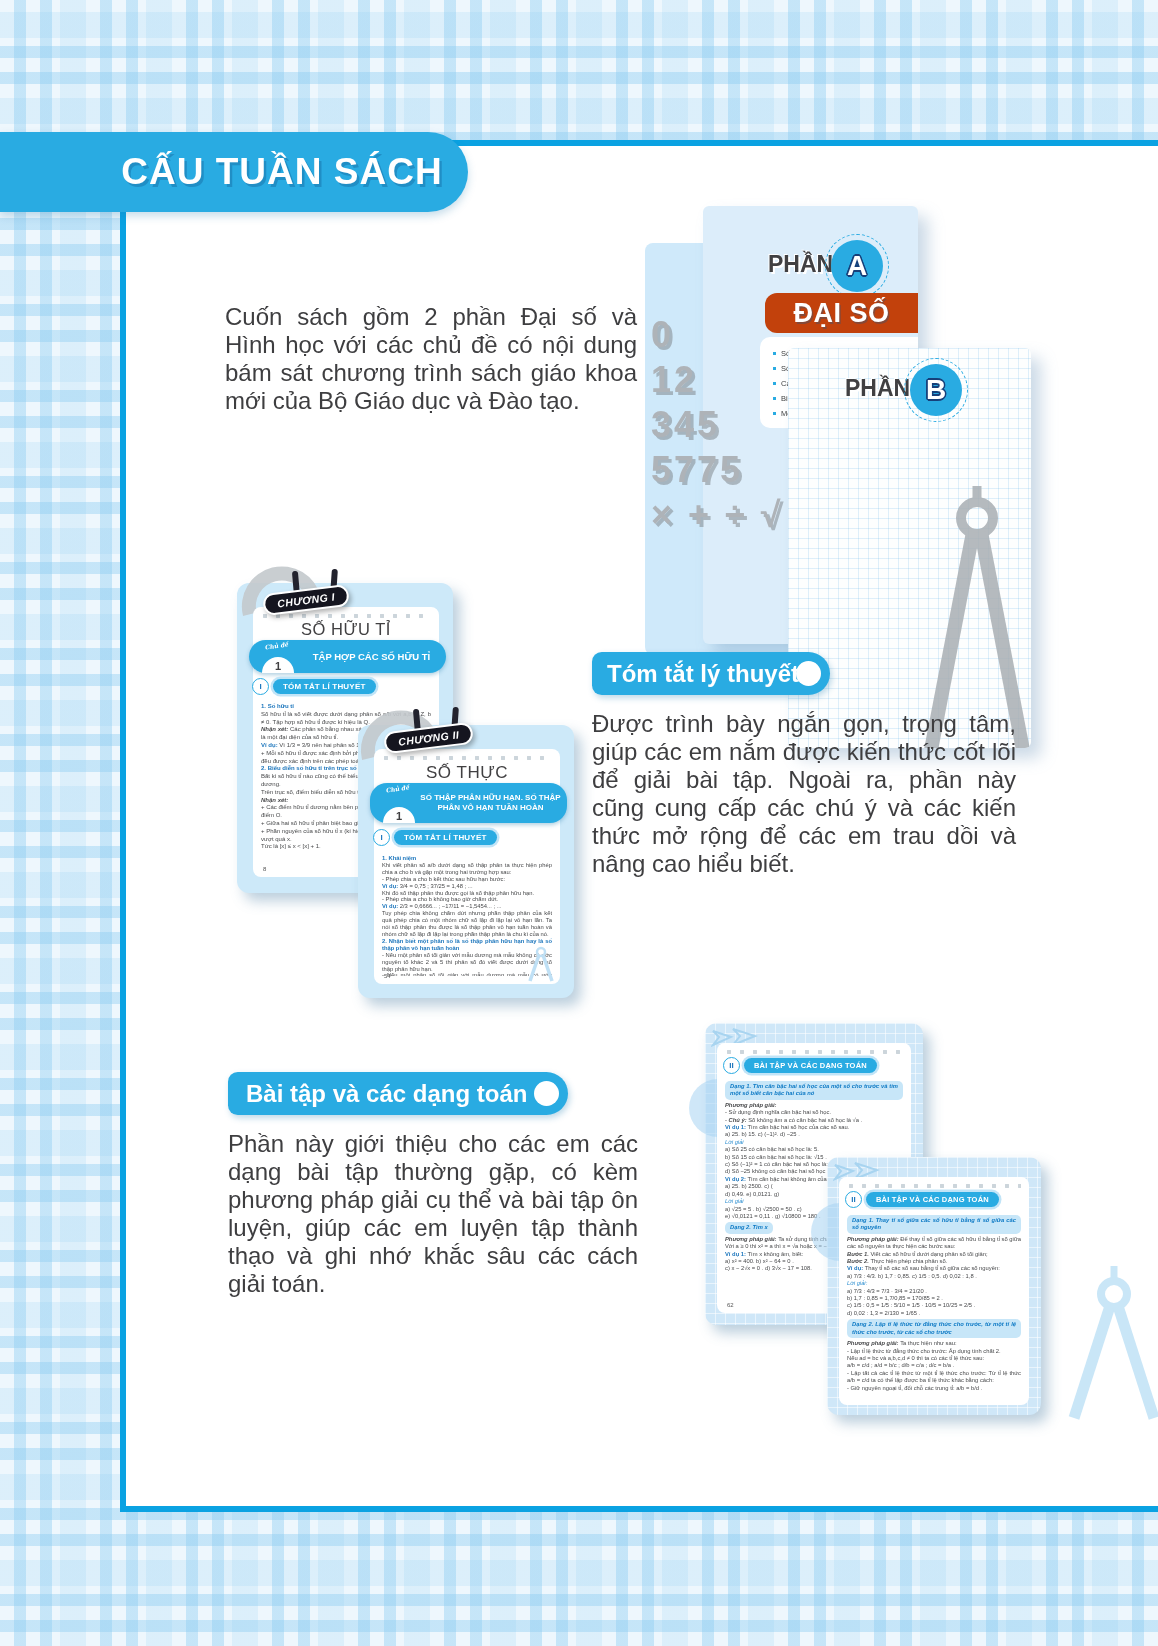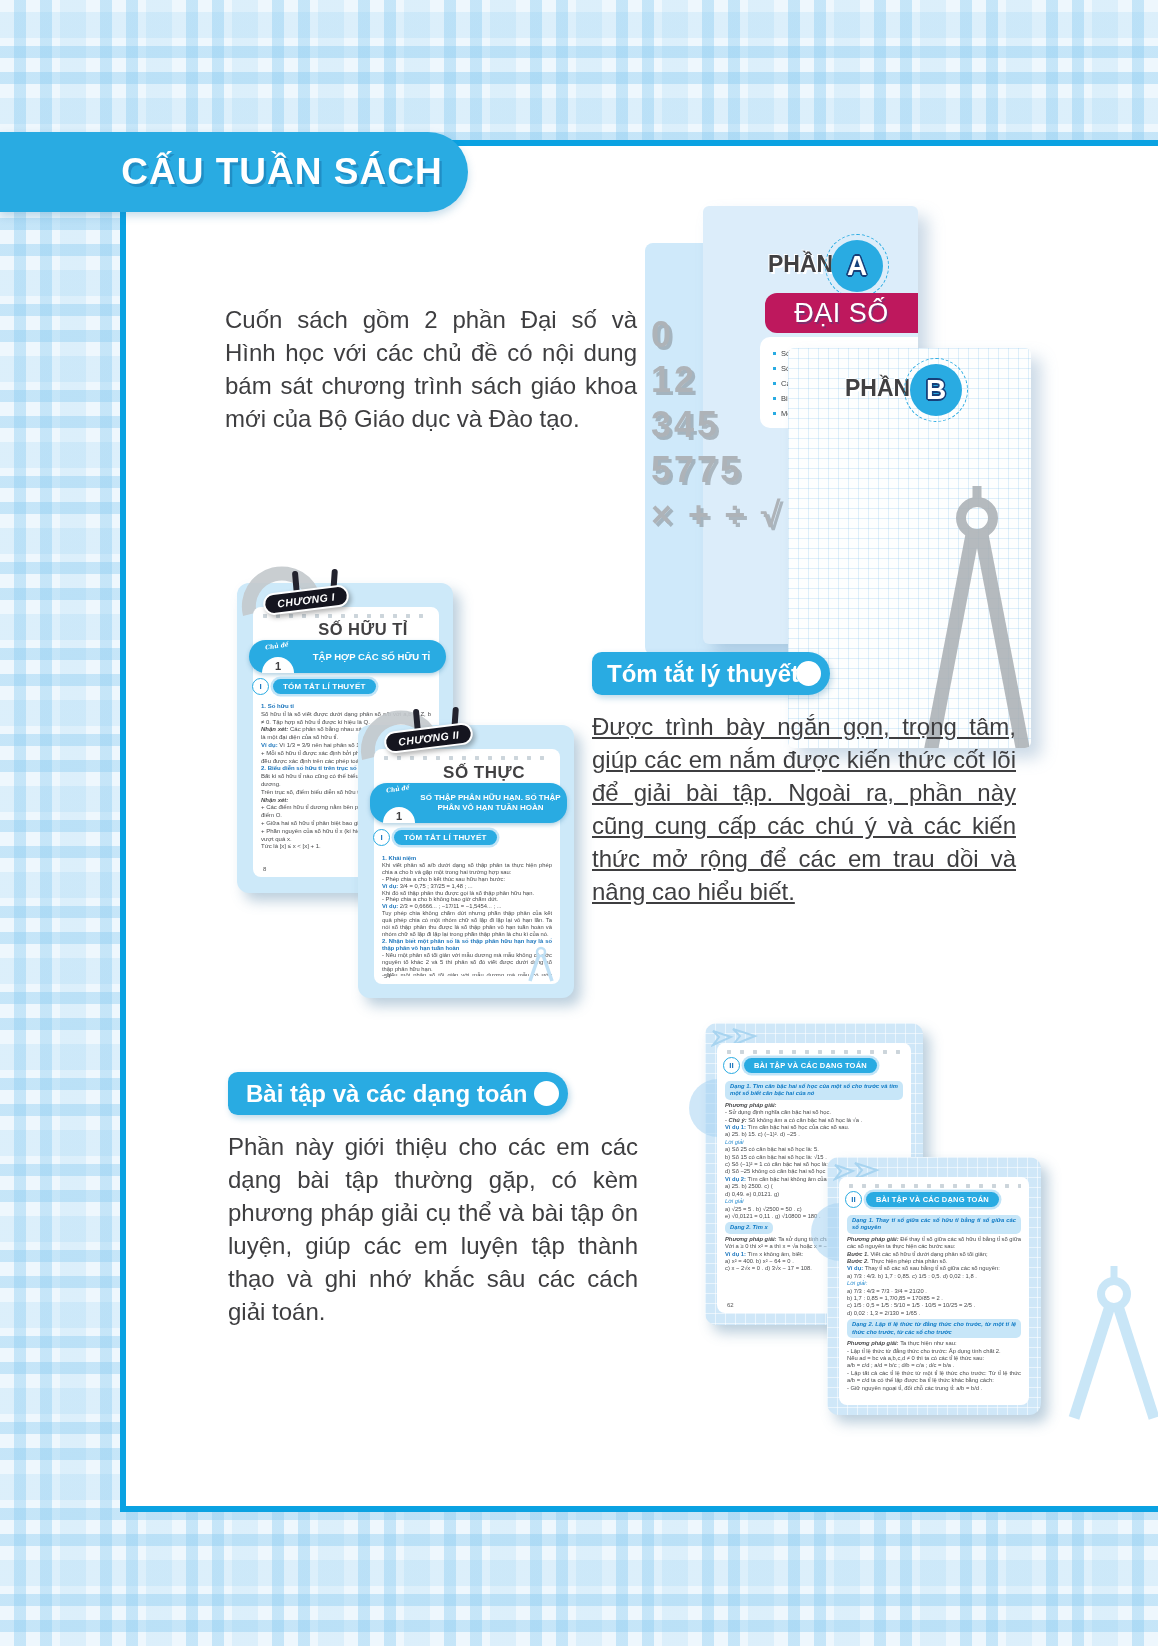--- a/index.html
+++ b/index.html
@@ -18,23 +18,23 @@
   .abs{position:absolute;}
   
   #panel{left:120px;top:140px;right:0;height:1360px;background:#fff;
          border-top:6px solid #0aa2e2;border-left:6px solid #0aa2e2;border-bottom:6px solid #0aa2e2;z-index:1;}
   
   #title-badge{left:0;top:132px;width:468px;height:80px;background:#29abe2;
          border-radius:0 44px 44px 0;z-index:8;display:flex;align-items:center;justify-content:center;
          padding-left:96px;box-sizing:border-box;color:#fff;font-weight:bold;font-size:37px;letter-spacing:1px;
          text-shadow:2.5px 2.5px 0 rgba(18,95,150,.38);box-shadow:0 4px 8px rgba(30,120,170,.25);}
   
-  .para{color:#3e3e40;font-size:24px;line-height:33px;text-align:justify;z-index:5;}
+  .para{color:#3e3e40;font-size:24px;line-height:28px;text-align:justify;z-index:5;}
   #intro{left:225px;top:303px;width:412px;}
-  #theory-para{left:592px;top:710px;width:424px;text-decoration:underline;}
+  #theory-para{left:592px;top:710px;width:424px;}
   #exercises-para{left:228px;top:1130px;width:410px;}
   
   .sec-badge{height:43px;background:#29abe2;border-radius:10px 22px 22px 10px;color:#fff;font-weight:bold;
          display:flex;align-items:center;z-index:6;box-shadow:2px 3px 6px rgba(41,130,180,.3);box-sizing:border-box;}
   .sec-badge .dot{position:absolute;right:9px;top:9px;width:25px;height:25px;background:#fff;border-radius:50%;}
   #theory-badge{left:592px;top:652px;width:238px;font-size:24px;padding-left:15px;}
   #exercises-badge{left:228px;top:1072px;width:340px;font-size:24px;padding-left:18px;}
   
   #card-a-back{left:645px;top:243px;width:218px;height:412px;background:#cfe9fa;border-radius:8px;z-index:2;}
   #card-a{left:703px;top:206px;width:215px;height:438px;background:#dcedfa;border-radius:6px;z-index:3;
@@ -43,38 +43,38 @@
           background-color:#fdfefe;
           background-image:linear-gradient(rgba(140,200,240,.28) 1px,transparent 1px),
                            linear-gradient(90deg,rgba(140,200,240,.28) 1px,transparent 1px);
           background-size:10px 10px;box-shadow:10px 10px 16px rgba(110,150,185,.35);}
   .part-label{font-size:23px;font-weight:bold;color:#414042;text-shadow:2px 2px 0 #fff,-1px -1px 0 #fff;}
   .part-circle{width:52px;height:52px;background:#29abe2;border-radius:50%;display:flex;align-items:center;
           justify-content:center;color:#fff;font-weight:bold;font-size:28px;
           text-shadow:1.6px 0 0 #16407a,-1.6px 0 0 #16407a,0 1.6px 0 #16407a,0 -1.6px 0 #16407a,
                       1.2px 1.2px 0 #16407a,-1.2px 1.2px 0 #16407a,1.2px -1.2px 0 #16407a,-1.2px -1.2px 0 #16407a;}
   .part-circle::after{content:"";position:absolute;inset:-6px;border:1.6px dashed #29abe2;border-radius:50%;}
-  .part-banner{background:#be185d;border-radius:12px 0 0 12px;color:#fff;font-weight:normal;display:flex;
+  .part-banner{background:#c2410c;border-radius:12px 0 0 12px;color:#fff;font-weight:bold;display:flex;
           align-items:center;justify-content:center;letter-spacing:.5px;}
   #banner-a{left:62px;top:87px;right:0;height:40px;font-size:27px;text-shadow:1.5px 1.5px 0 rgba(20,90,140,.35);}
   #banner-b{left:30px;top:77px;right:0;height:42px;font-size:28px;text-shadow:2.5px 2.5px 0 rgba(130,195,235,.95);}
   #digits{left:651px;top:312px;z-index:5;color:#aeb3b8;font-weight:bold;font-size:36px;line-height:45px;
           letter-spacing:3px;text-shadow:3px 3px 0 rgba(130,136,142,.55);}
   #topics-a{left:57px;top:131px;right:0;background:#fff;border-radius:10px 0 0 10px;padding:9px 4px 7px 13px;}
   .topic{font-size:7.5px;color:#3f4041;line-height:15px;display:flex;align-items:center;}
   .topic::before{content:"";width:3px;height:3px;background:#29abe2;margin-right:5px;flex:none;}
   #topics-b{left:44px;top:145px;width:185px;}
   #topics-b .topic{font-size:8.5px;color:#38759e;line-height:19px;}
   
   .mini{position:absolute;background:#cde9f9;border-radius:12px;box-shadow:7px 8px 13px rgba(96,140,175,.42);}
   .mini .inner{position:absolute;background:#fff;border-radius:8px;overflow:hidden;z-index:1;}
   .spiral{position:absolute;left:8px;right:8px;top:5px;height:8px;
           background-image:radial-gradient(circle at 4px 4px,#ccd5db 2.1px,rgba(0,0,0,0) 2.4px);
           background-size:13px 8px;background-repeat:repeat-x;}
-  .mtitle{position:absolute;left:17px;width:100%;text-align:center;font-weight:bold;color:#414042;letter-spacing:.5px;}
+  .mtitle{position:absolute;left:0;width:100%;text-align:center;font-weight:normal;color:#414042;letter-spacing:.5px;}
   .mbanner{position:absolute;background:#29abe2;border-radius:17px;color:#fff;font-weight:bold;display:flex;
           align-items:center;justify-content:center;text-align:center;z-index:2;
           box-shadow:0 2px 4px rgba(30,120,170,.35);box-sizing:border-box;}
   .dome{position:absolute;left:13px;bottom:0;width:32px;height:16px;background:#fff;border-radius:16px 16px 0 0;
           text-align:center;font-weight:bold;color:#414042;font-size:11px;line-height:18px;}
   .script{position:absolute;left:16px;top:2px;font-family:"DejaVu Serif",serif;font-style:italic;font-size:6px;
           color:#fff;transform:rotate(-8deg);}
   .sec-row{position:absolute;display:flex;align-items:center;gap:4px;z-index:2;}
   .roman{width:15px;height:15px;background:#fff;border:1.5px solid #29abe2;border-radius:50%;color:#1b75bc;
           font-weight:bold;font-size:8px;display:flex;align-items:center;justify-content:center;flex:none;}

